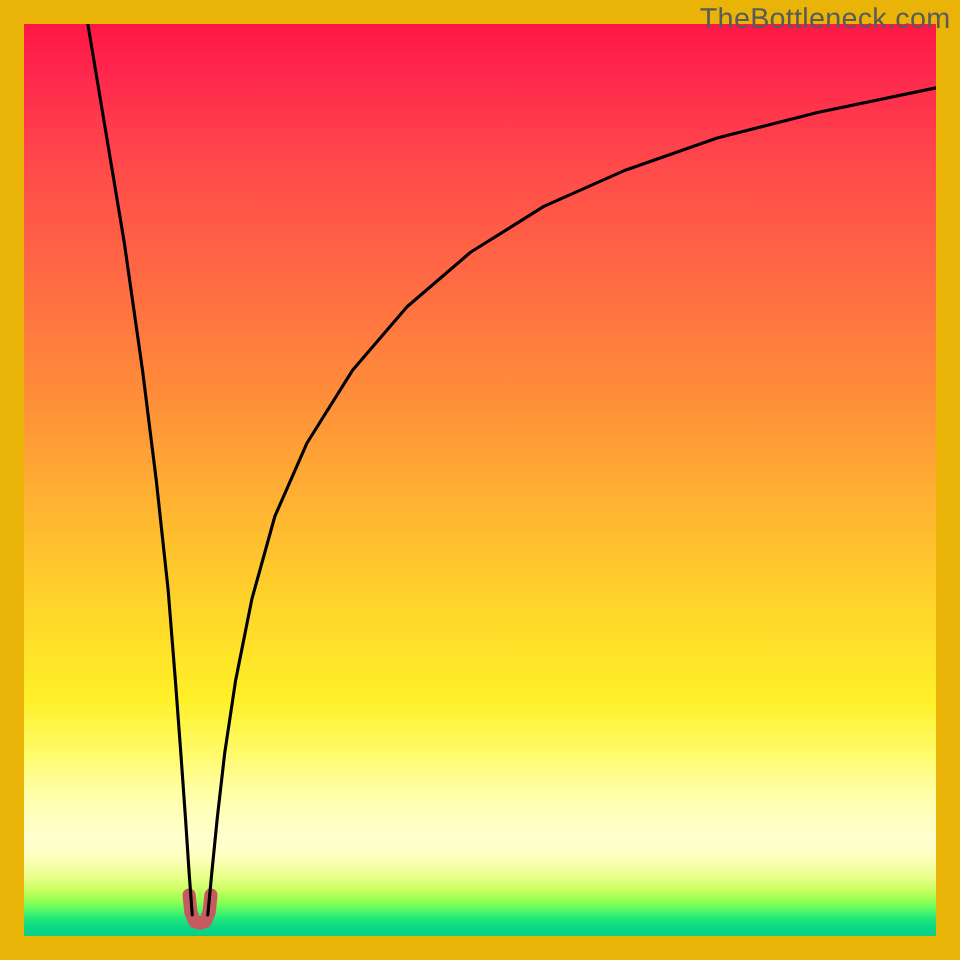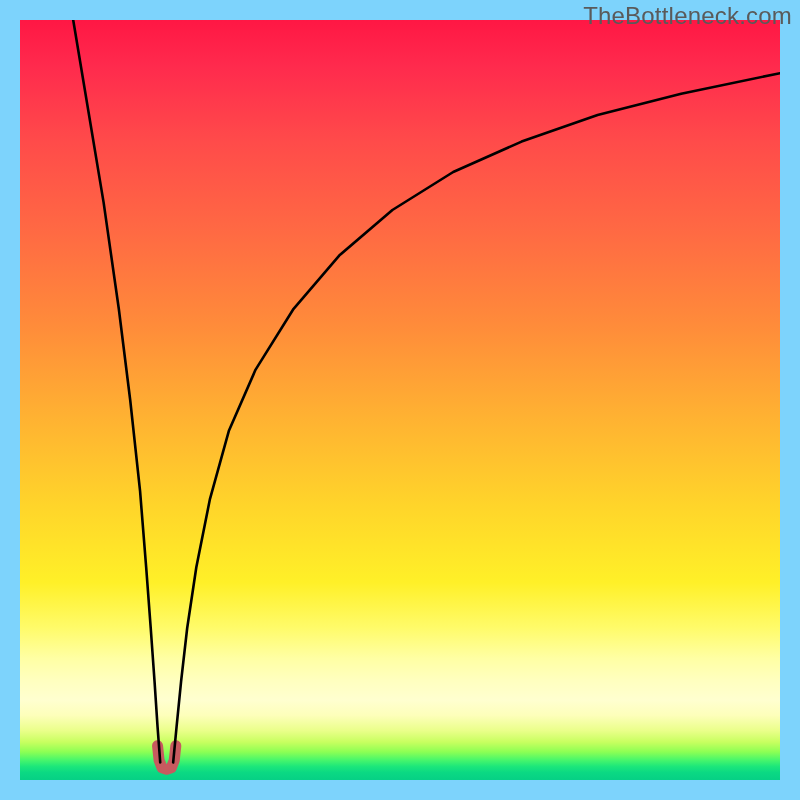--- a/index.html
+++ b/index.html
@@ -7,21 +7,21 @@
     padding: 0;
     width: 800px;
     height: 800px;
     overflow: hidden;
     font-family: Arial, Helvetica, sans-serif;
   }
   .frame {
     position: relative;
     width: 800px;
     height: 800px;
-    background: #7dd3fc;
+    background: #eab308;
   }
   .plot-area {
     position: absolute;
     left: 20px;
     top: 20px;
     width: 760px;
     height: 760px;
     overflow: hidden;
   }
   

